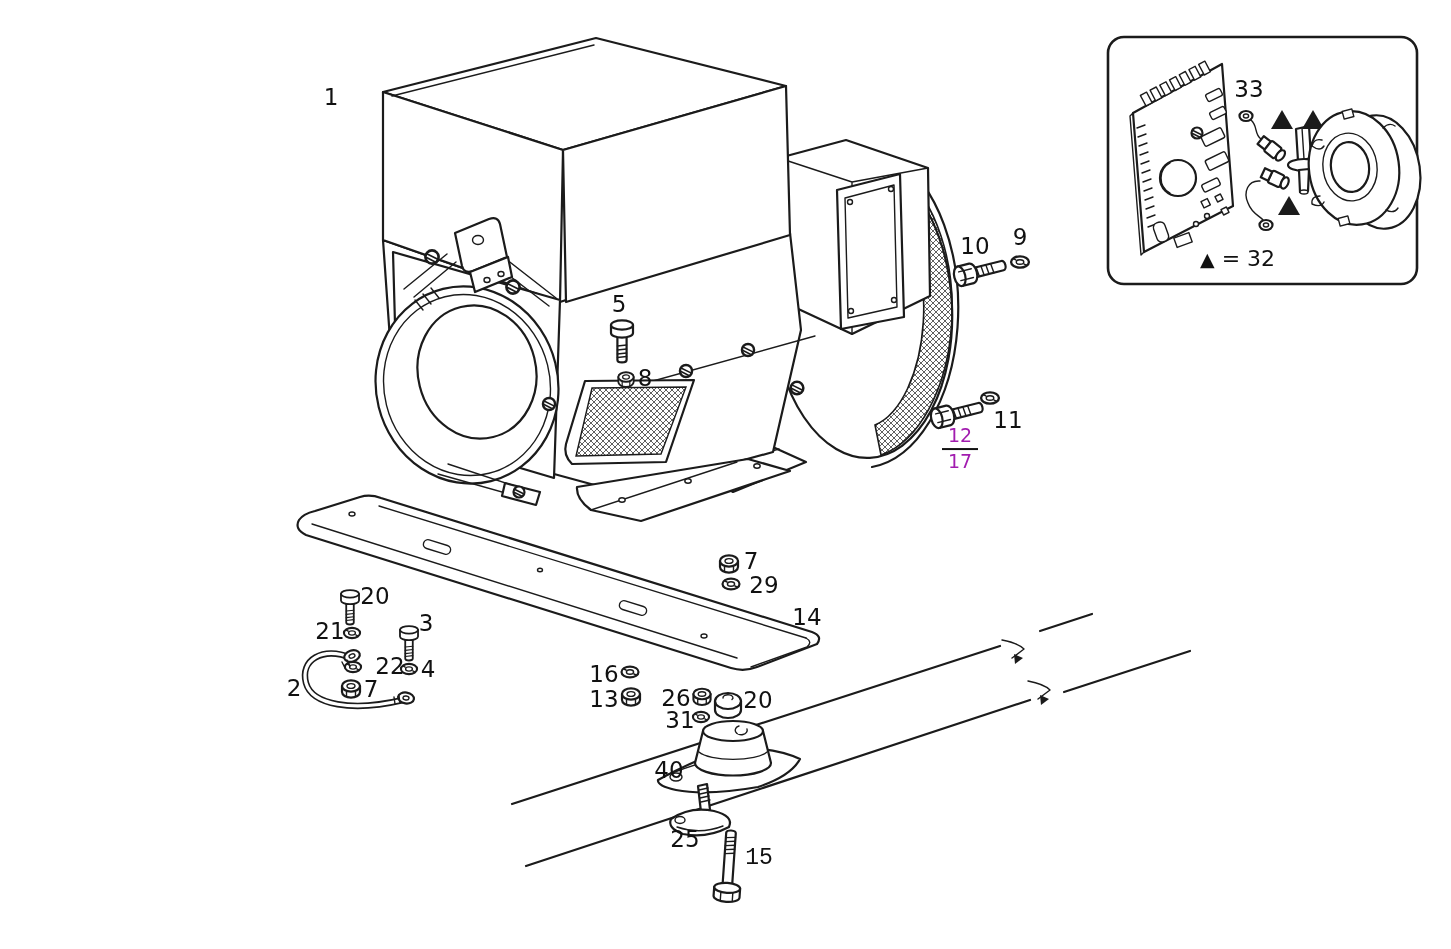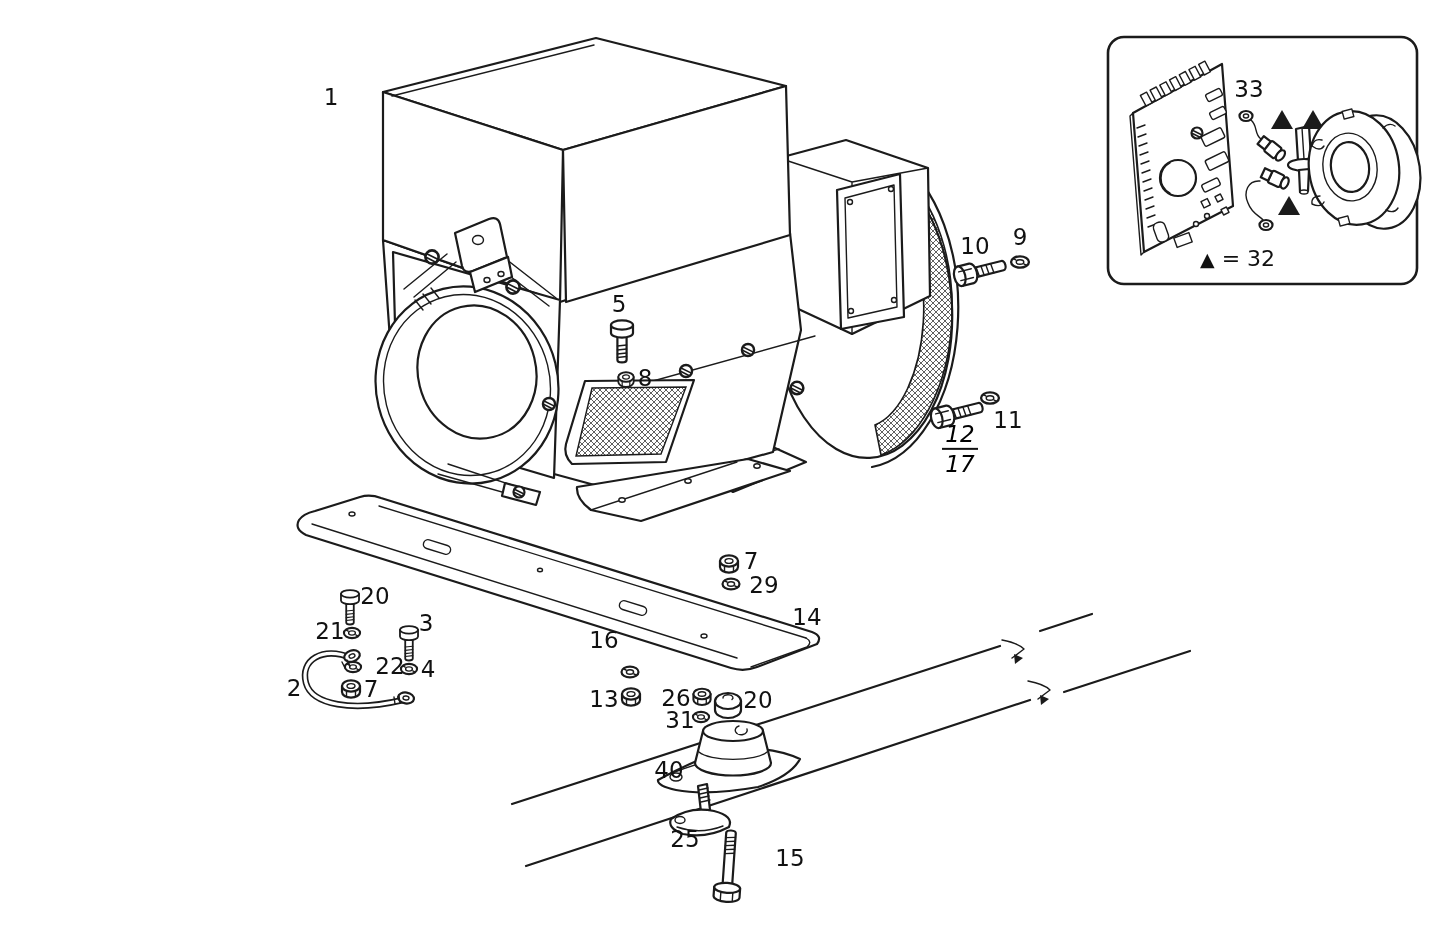--- a/index.html
+++ b/index.html
@@ -5,22 +5,22 @@
   :root { --line:#1b1b1b; --bg:#ffffff; }
   html,body { margin:0; padding:0; background:#e8e8e8; font-family:"DejaVu Sans", sans-serif; }
   .stage { position:relative; width:1451px; height:949px; background:var(--bg); overflow:hidden; }
   .f  { fill:#fff; stroke:var(--line); stroke-width:2.2; stroke-linejoin:round; stroke-linecap:round; }
   .f2 { fill:#fff; stroke:var(--line); stroke-width:1.4; stroke-linejoin:round; }
   .s  { fill:none; stroke:var(--line); stroke-width:2.2; stroke-linecap:round; stroke-linejoin:round; }
   .s2 { fill:none; stroke:var(--line); stroke-width:1.4; stroke-linecap:round; stroke-linejoin:round; }
   .blk{ fill:var(--line); stroke:none; }
   .part-label { position:absolute; transform:translate(-50%,-50%); font-size:23px; color:#111;
                 white-space:nowrap; line-height:1; user-select:none; }
-  .fraction { position:absolute; transform:translate(-50%,-50%); font-size:23px; color:#000000;
-              text-align:center; line-height:1.05;font-style:italic; }
+  .fraction { position:absolute; transform:translate(-50%,-50%); font-size:19px; color:#a21caf;
+              text-align:center; line-height:1.05; }
   .fraction .fline { border-top:2.5px solid #111; width:36px; margin:2px auto; }
   .legend { position:absolute; left:1200px; top:258px; transform:translateY(-50%);
             display:flex; align-items:center; gap:7px; font-size:22px; color:#111; }
   .legend .tri { font-size:19px; }
 </style>
 </head>
 <body>
 
 <div class="stage">
 
@@ -332,28 +332,28 @@
       <div class="part-label" style="left: 751px; top: 561px;">7</div>
       <div class="part-label" style="left: 764px; top: 585px;">29</div>
       <div class="part-label" style="left: 807px; top: 617px;">14</div>
       <div class="part-label" style="left: 327px; top: 596px; margin-left: 48px;">20</div>
       <div class="part-label" style="left: 330px; top: 631px;">21</div>
       <div class="part-label" style="left: 426px; top: 623px;">3</div>
       <div class="part-label" style="left: 373px; top: 666px; margin-left: 17px;">22</div>
       <div class="part-label" style="left: 428px; top: 669px;">4</div>
       <div class="part-label" style="left: 294px; top: 688px;">2</div>
       <div class="part-label" style="left: 371px; top: 689px;">7</div>
-      <div class="part-label" style="left: 604px; top: 640px;">16</div>
+      <div class="part-label" style="left: 604px; top: 674px;">16</div>
       <div class="part-label" style="left: 604px; top: 699px;">13</div>
       <div class="part-label" style="left: 676px; top: 698px;">26</div>
       <div class="part-label" style="left: 680px; top: 720px;">31</div>
       <div class="part-label" style="left: 758px; top: 700px;">20</div>
       <div class="part-label" style="left: 669px; top: 770px;">40</div>
       <div class="part-label" style="left: 685px; top: 839px;">25</div>
-      <div class="part-label" style="left: 790px; top: 858px;">15</div>
+      <div class="part-label" style="left: 759px; top: 858px; font-family: Liberation Mono, monospace;">15</div>
       <div class="part-label" style="left: 1249px; top: 89px;">33</div>
     </div>
 
 <div class="fraction" id="fraction-label" style="left: 960px; top: 449px;">
   <div>12</div>
   <div class="fline"></div>
   <div>17</div>
 </div>
 
 <div class="legend">

